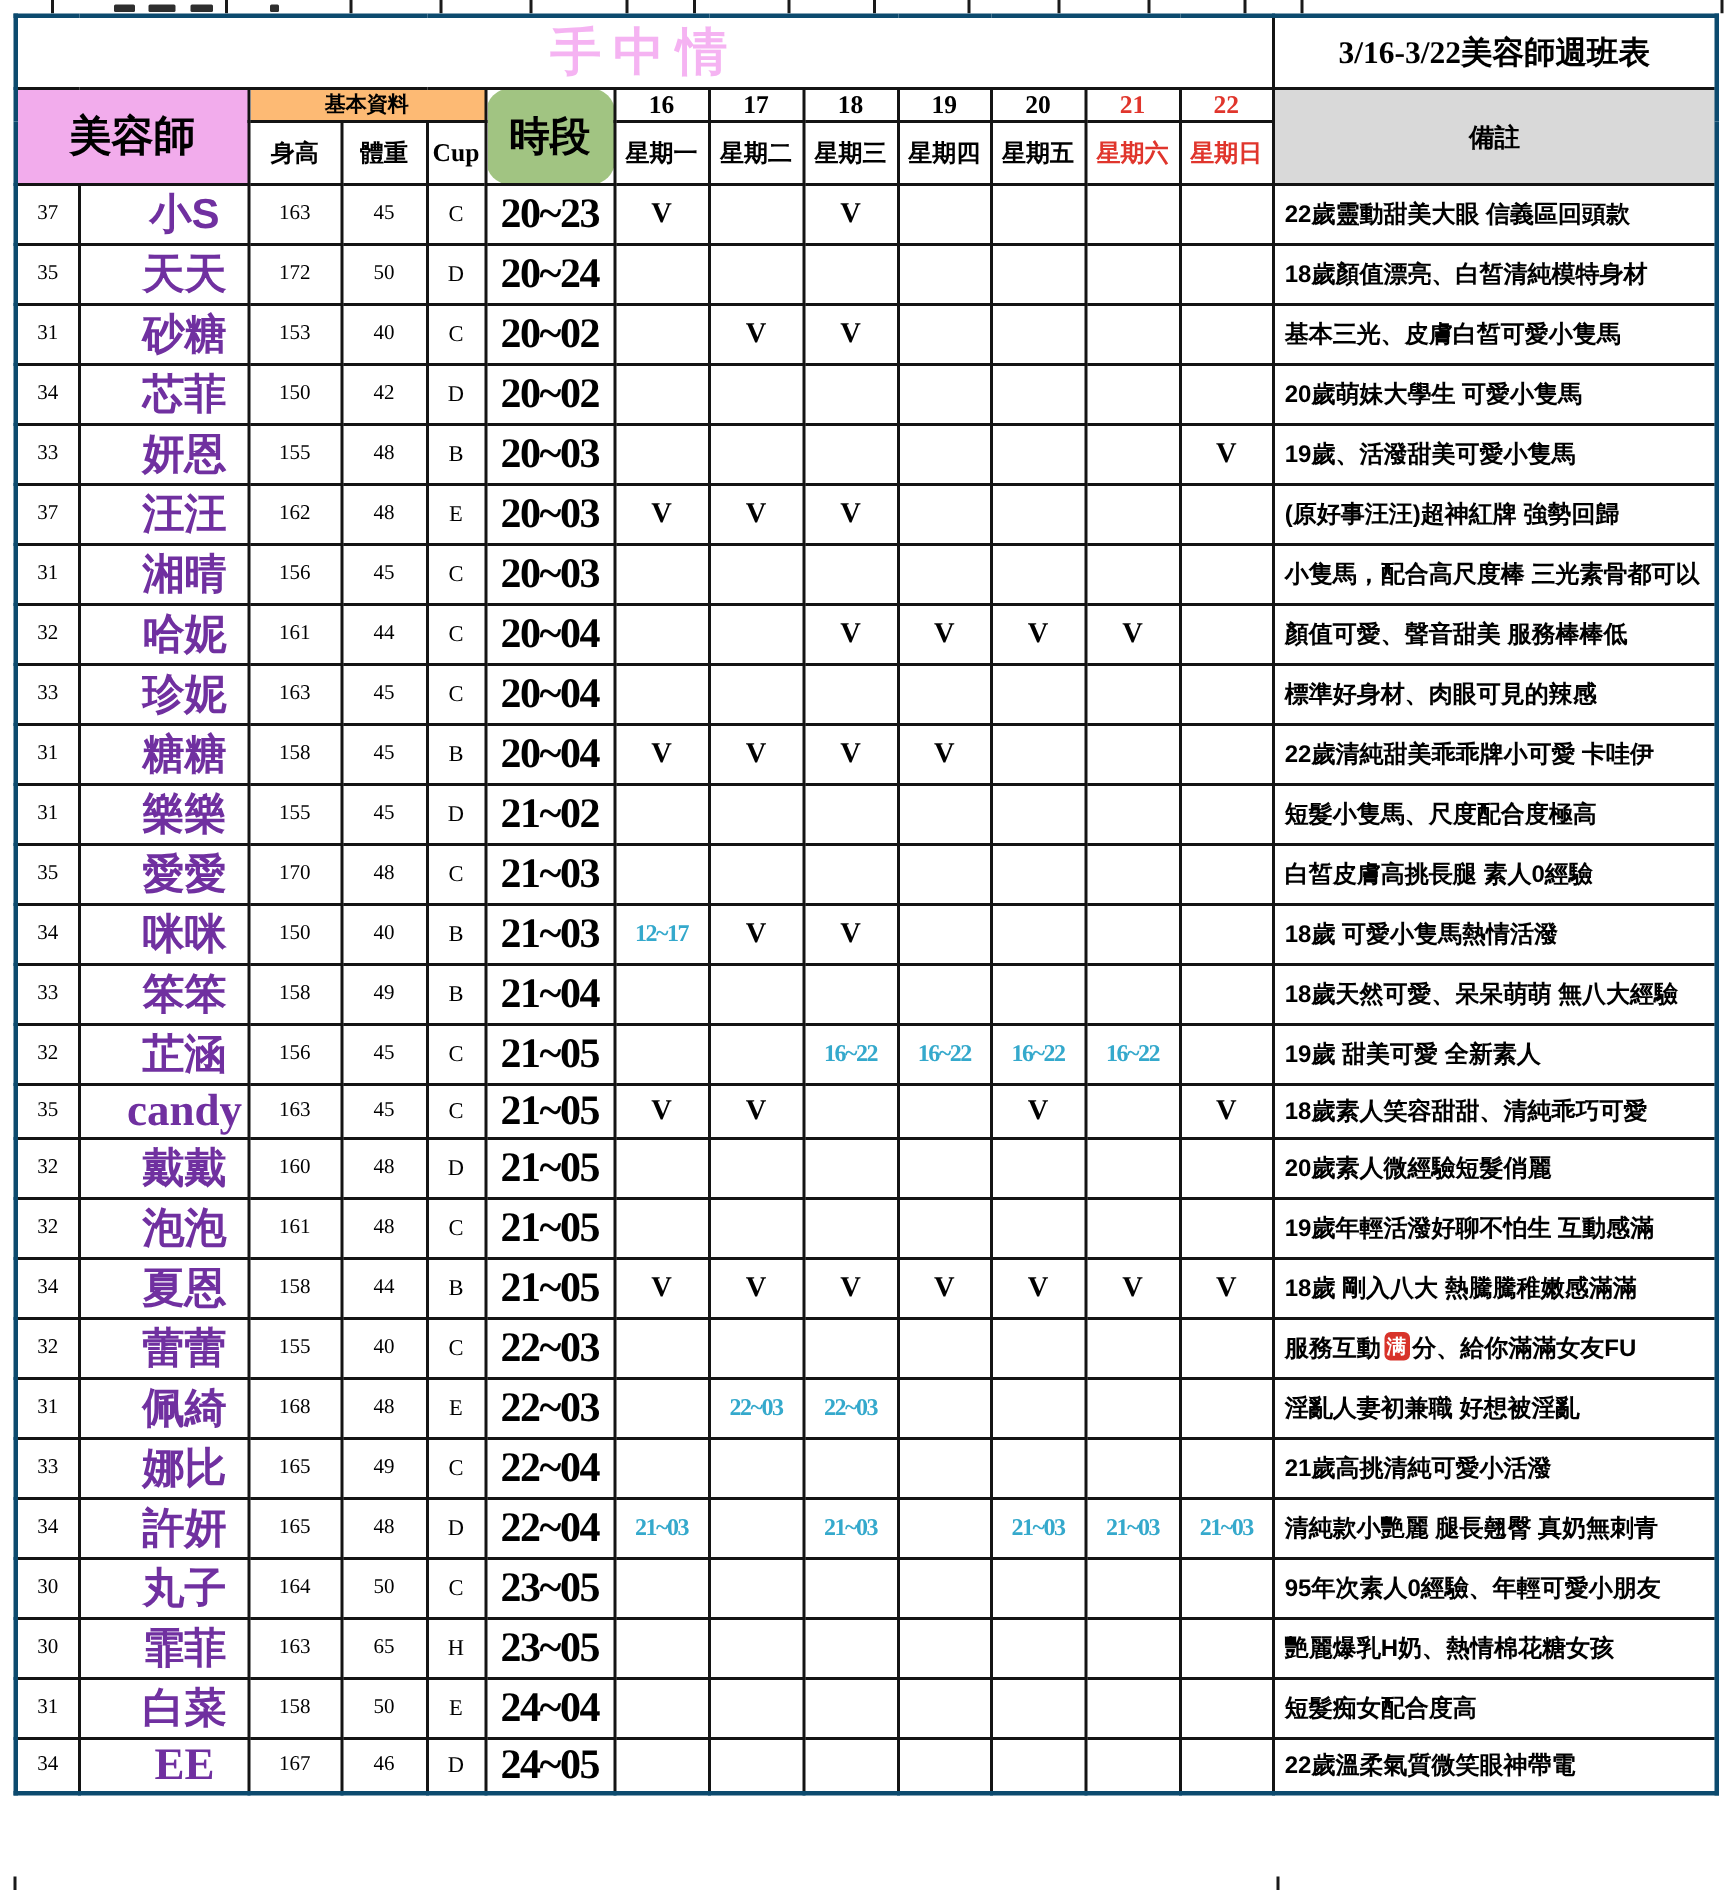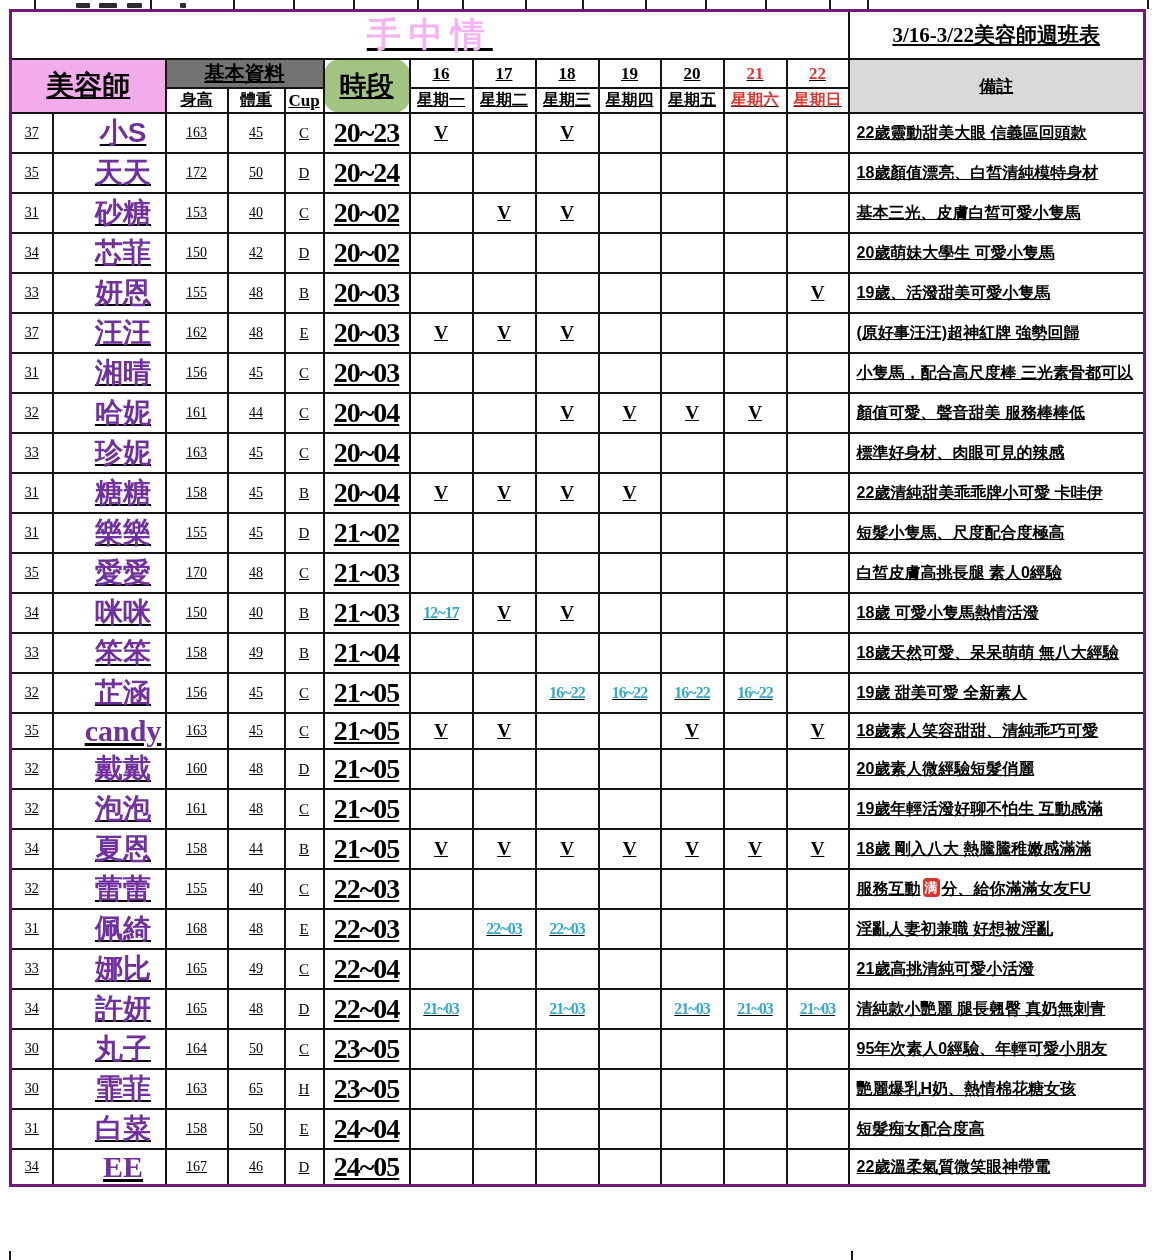--- a/index.html
+++ b/index.html
@@ -7,33 +7,33 @@
        font-family:"Liberation Sans","DejaVu Sans",sans-serif;}
   #canvas{position:relative;width:1156px;height:1260px;background:#fff;}
 
   
   #topstrip{position:absolute;left:0;top:0;width:1156px;height:9px;background:#fff;overflow:hidden;}
   .vline{position:absolute;top:0;width:2px;height:9px;background:#1a1a1a;}
   .frag{position:absolute;bottom:1px;height:5px;background:#2e2e2e;border-radius:1px;}
 
   
   table{position:absolute;left:9px;top:9px;border-collapse:collapse;table-layout:fixed;
-        border:3px solid #701a75;text-decoration:underline;}
+        border:3px solid #0c4a6e;}
   td,th{border:2px solid #141414;text-align:center;vertical-align:middle;
         overflow:hidden;white-space:nowrap;padding:0;font-weight:700;color:#000;}
   tr.r-title{height:44px;}
   tr.r-h1{height:22px;}
-  tr.r-h2{height:25px;}
+  tr.r-h2{height:42px;}
   tr.r-data{height:35px;}
 
   .title-main{font-size:34px;letter-spacing:8px;color:#f5b3f2;border-bottom:2px solid #141414;}
   .title-right{font-size:21px;font-family:"Liberation Serif","Liberation Sans",serif;}
 
   .h-staff{background:#f2acec;font-size:28px;}
-  .h-basic{background:#737373;font-size:20px;}
+  .h-basic{background:#fdba74;font-size:14px;}
   .h-sub{font-size:16px;}
   .h-cup{font-size:17px;font-family:"Liberation Serif",serif;text-align:center;}
   .h-time{background:#a1c482;font-size:27px;border-radius:16px;}
   .d-num{font-size:17px;font-family:"Liberation Serif",serif;}
   .d-lab{font-size:16px;}
   .red{color:#e0352c;}
   .h-remark{background:#d9d9d9;font-size:17px;}
 
   .no{font-size:14px;font-weight:400;font-family:"Liberation Serif",serif;}
   .name{font-size:28px;color:#7030a0;padding-left:28px;}

